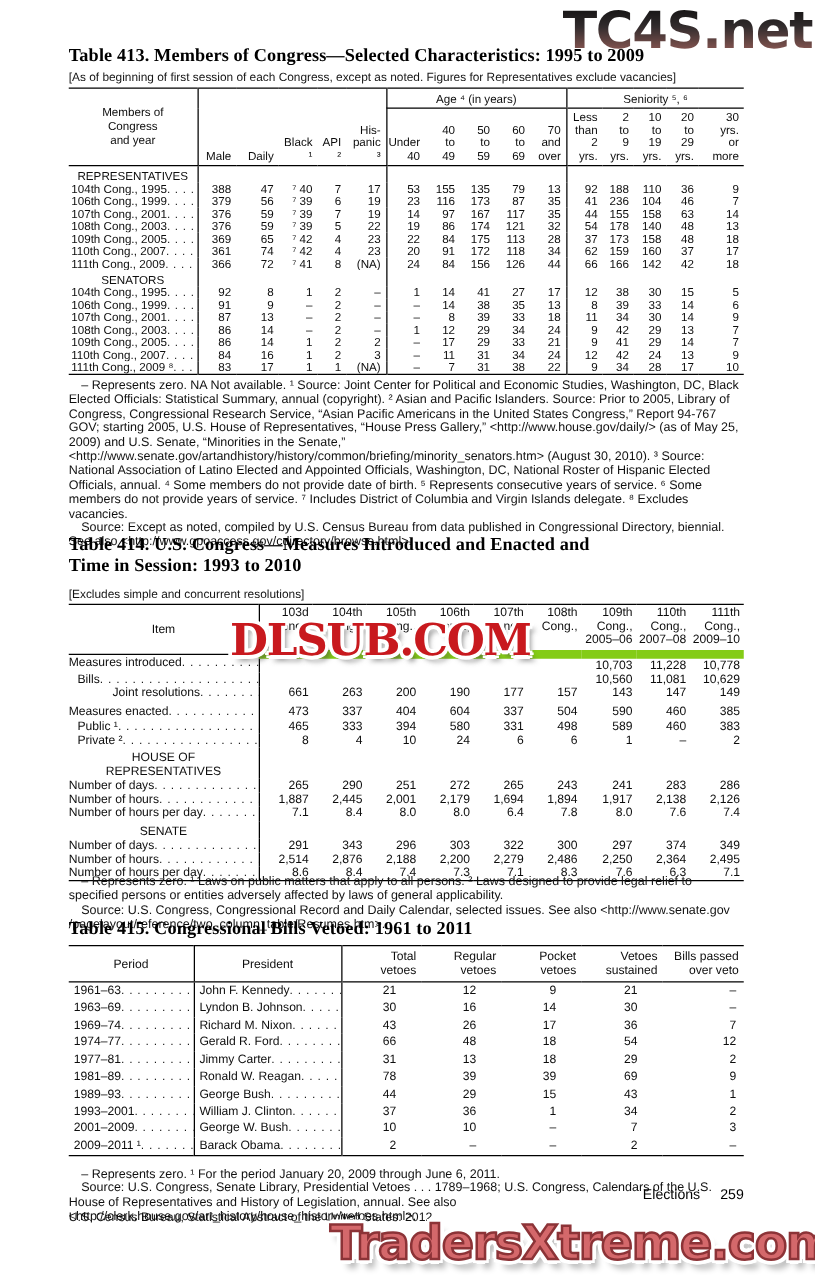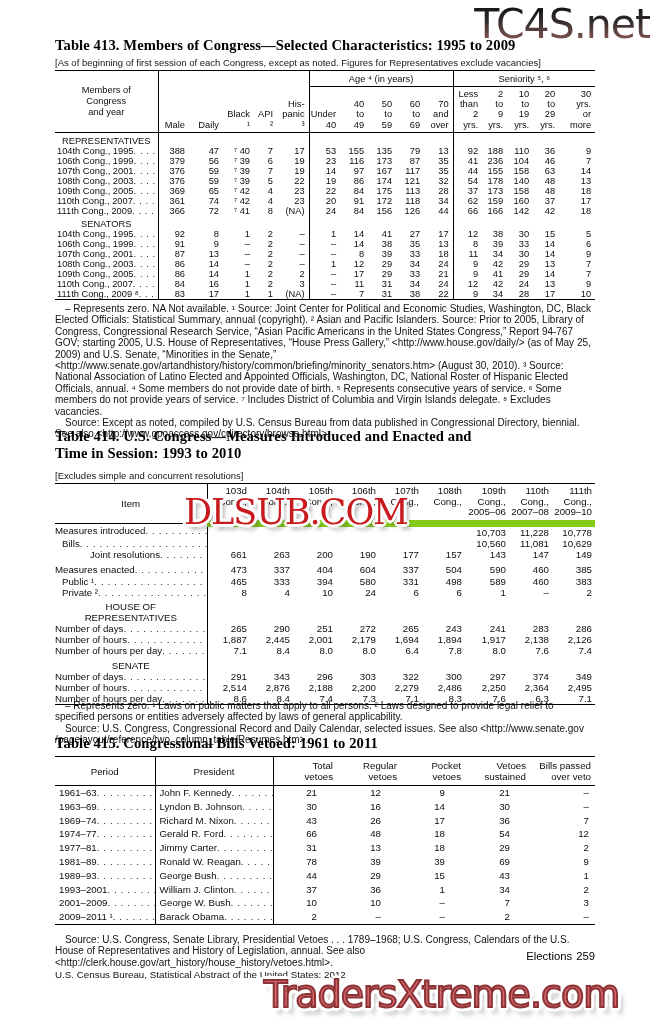--- a/index.html
+++ b/index.html
@@ -43,24 +43,24 @@
   .t415 .pres{padding-left:4px;}
   
   .lead{display:flex;align-items:baseline;}
   .lead .lbl{white-space:nowrap;flex:0 0 auto;}
   .dots{flex:1 1 0;min-width:0;overflow:hidden;white-space:nowrap;letter-spacing:.6px;color:#1a1a1a;}
   
   .foot{font-size:10px;line-height:11.4px;width:540px;color:#111;}
   .foot p{margin:0;text-indent:10px;}
   
   .elections{font-size:11.3px;color:#000;}
-  .elections .num{margin-left:4px;}
+  .elections .num{margin-left:16px;}
   .credit{font-size:9.8px;color:#111;}
   
-  .wm{position:absolute;font-weight:400;z-index:10;white-space:nowrap;}
+  .wm{position:absolute;font-weight:700;z-index:10;white-space:nowrap;}
   .wm-top{top:0;right:2px;font-size:41px;letter-spacing:-1px;
       font-family:"DejaVu Sans","Liberation Sans",sans-serif;
       background:linear-gradient(180deg,#0f0f0f 8%,#322c2d 45%,#9c615b 95%);
       -webkit-background-clip:text;background-clip:text;color:transparent;}
   .wm-mid{left:184px;top:492px;font-size:35px;letter-spacing:-1px;
       font-family:"DejaVu Serif","Liberation Serif",serif;color:#c8191e;
       text-shadow:-3px 0 0 #fff,3px 0 0 #fff,0 -3px 0 #fff,0 3px 0 #fff,
                   -2px -2px 0 #fff,2px -2px 0 #fff,-2px 2px 0 #fff,2px 2px 0 #fff,
                   4px 5px 4px rgba(70,70,70,.55);}
   .wm-bot{left:264px;top:972px;font-size:38px;letter-spacing:-1px;
@@ -1021,20 +1021,21 @@
             <td class="num vl">2</td>
             <td class="num">–</td>
             <td class="num">–</td>
             <td class="num">2</td>
             <td class="num last">–</td>
           </tr>
         </tbody>
       </table>
   </div>
   <div class="abs foot" style="left:55px;top:934px;">
+      <p>– Represents zero. ¹ For the period January 20, 2009 through June 6, 2011.</p>
       <p>Source: U.S. Congress, Senate Library, Presidential Vetoes . . . 1789–1968; U.S. Congress, Calendars of the U.S. House of Representatives and History of Legislation, annual. See also &lt;http://clerk.house.gov/art_history/house_history/vetoes.html&gt;.</p>
     </div>
 
   <div class="abs elections" style="right:57px;top:950px;">
     <span>Elections</span><span class="num">259</span>
   </div>
   <div class="abs credit" style="left:55px;top:969px;">U.S. Census Bureau, Statistical Abstract of the United States: 2012</div>
 
   <div class="wm wm-mid">DLSUB.COM</div>
   <div class="wm wm-bot">TradersXtreme.com</div>

